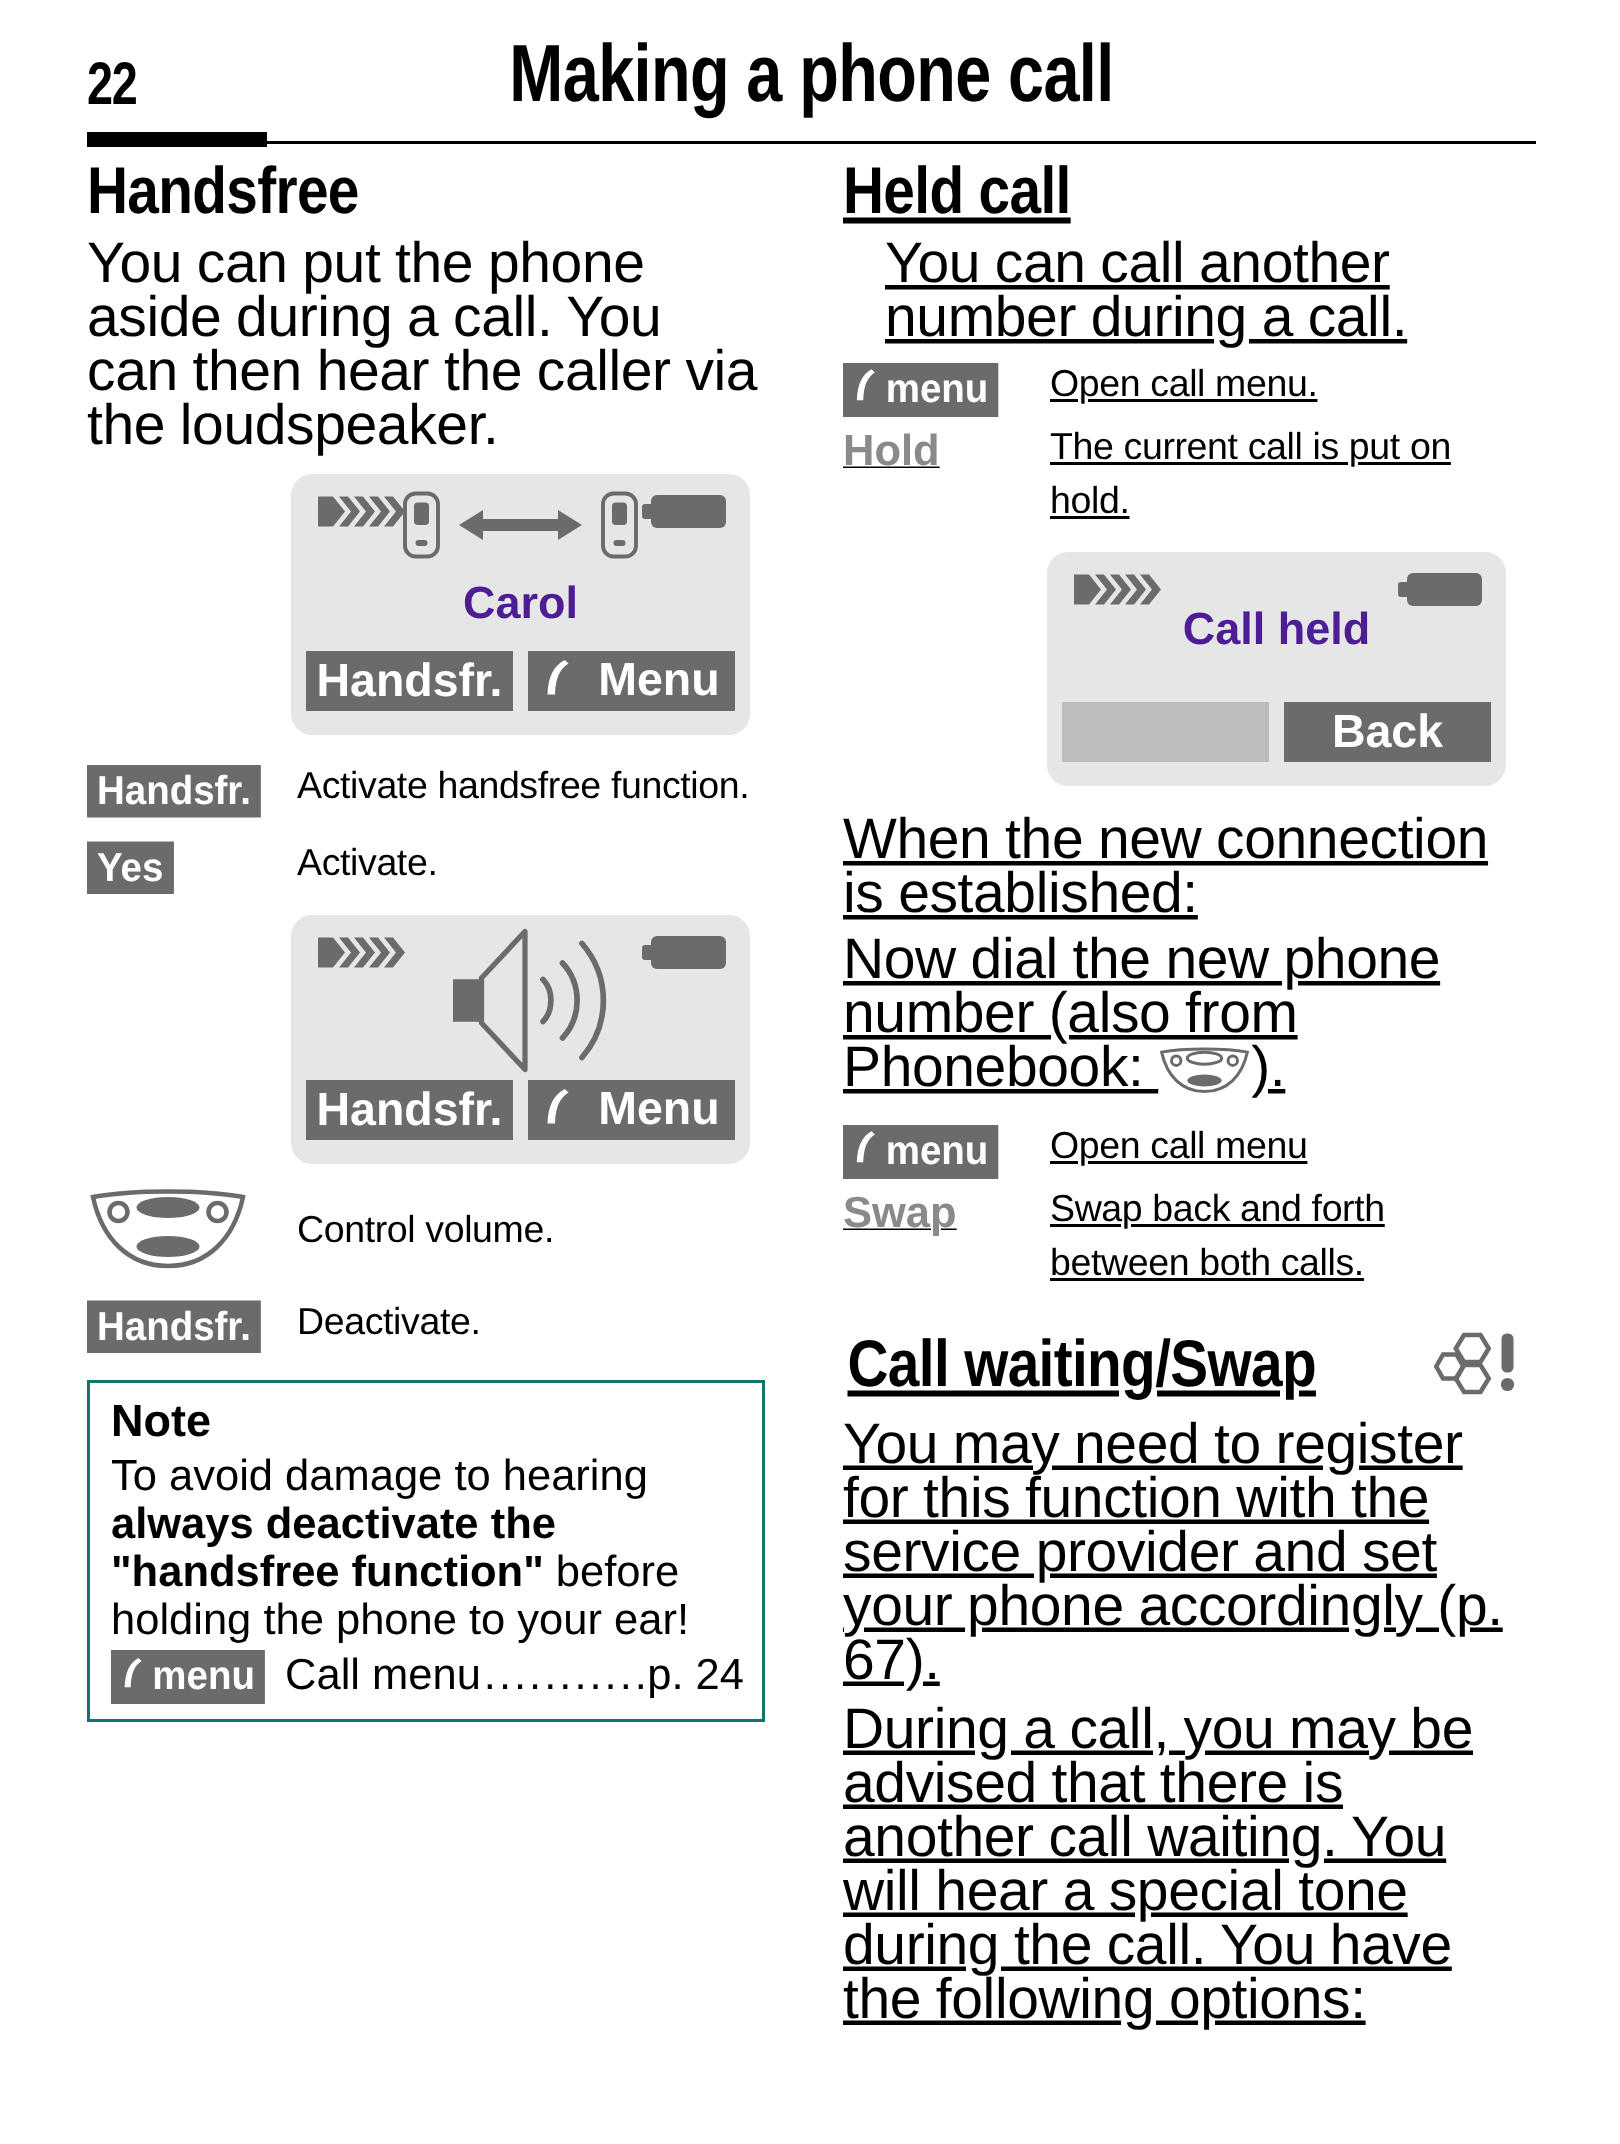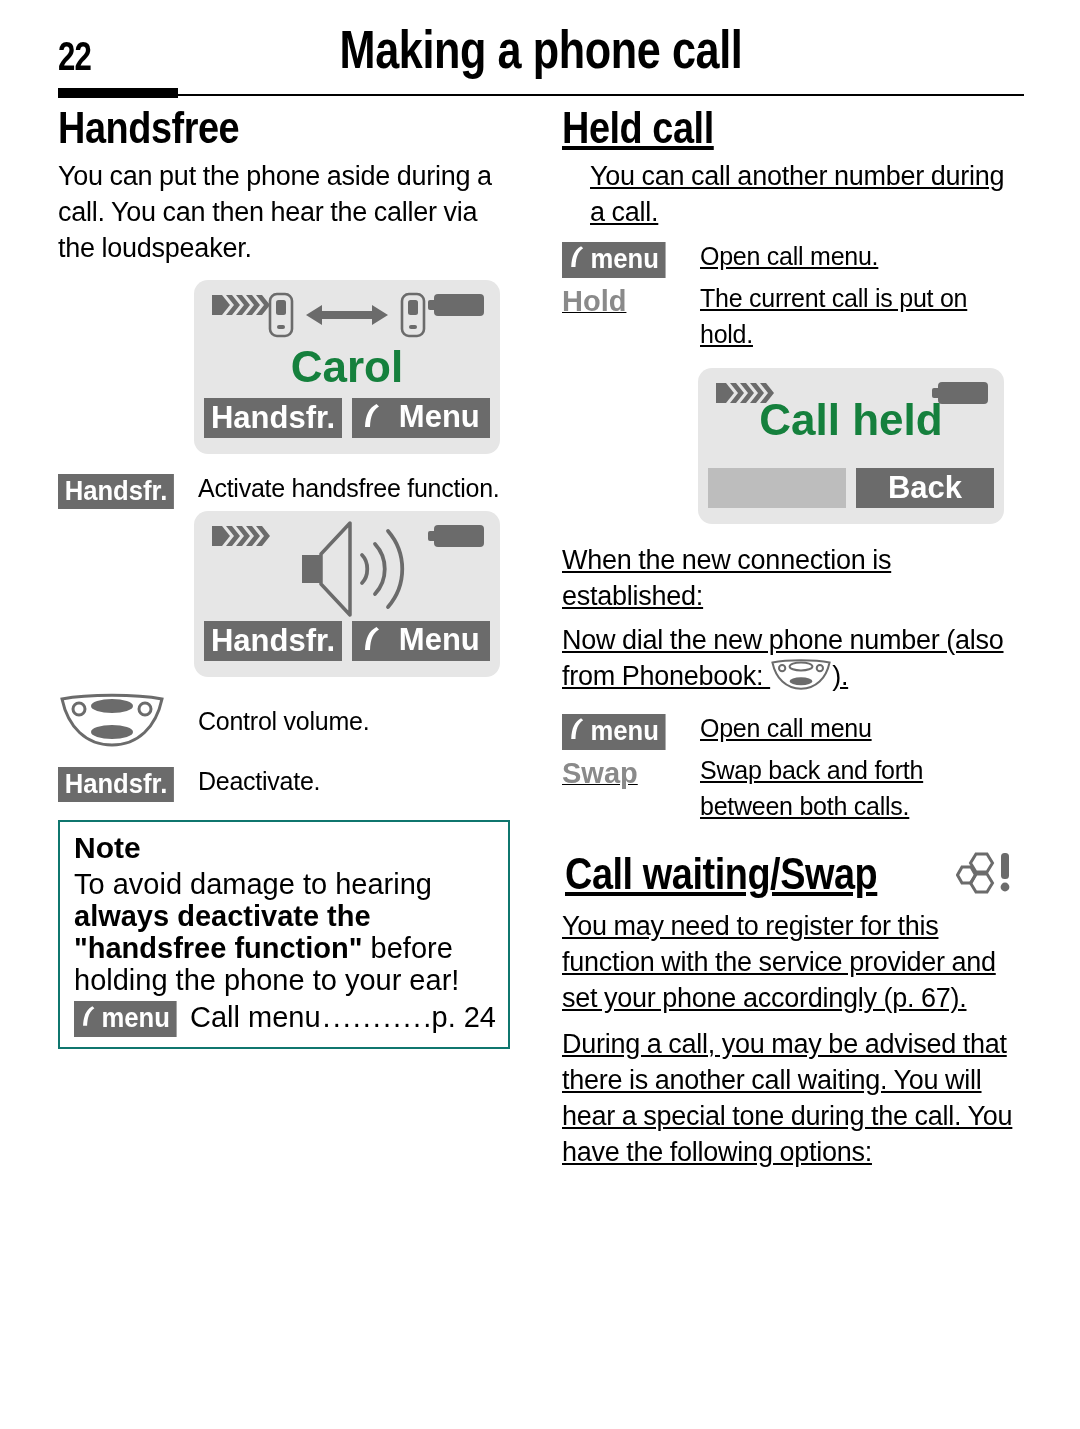--- a/index.html
+++ b/index.html
@@ -35,21 +35,21 @@
 
   h2.sec{
     margin:0 0 6px 0;
     font-weight:bold;font-size:44px;line-height:1.08;letter-spacing:-.5px;
     transform:scaleX(.86);transform-origin:left center;white-space:nowrap;
   }
   .sec-row{display:flex;align-items:center;gap:10px;}
   .sec-row h2.sec{flex:0 0 auto;}
 
   p.body{
-    margin:0 0 6px 0;font-size:27px;line-height:36px;
+    margin:0 0 6px 0;font-size:38px;line-height:36px;
     letter-spacing:-.25px;word-spacing:-.5px;
   }
   p.body.tight{margin-bottom:2px;margin-left:28px;}
 
   
   .chip{
     display:inline-block;background:#6b6b6b;color:#fff;
     font-family:"Liberation Sans Narrow","Liberation Sans",sans-serif;
     font-weight:bold;font-size:27px;line-height:32px;
     padding:1px 7px 2px 7px;white-space:nowrap;vertical-align:-4px;
@@ -87,22 +87,22 @@
   .sk span{
     color:#fff;font-family:"Liberation Sans Narrow","Liberation Sans",sans-serif;
     font-weight:bold;font-size:31px;line-height:31px;white-space:nowrap;
   }
   .sk .hk{margin-right:8px;vertical-align:-2px;}
   .scr-center{
     position:absolute;left:0;right:0;top:0;bottom:58px;
     display:flex;flex-direction:column;align-items:center;justify-content:center;
   }
   .scr-label{
-    color:#15803d;font-family:"Liberation Sans Narrow","Liberation Sans",sans-serif;
-    font-weight:bold;font-size:44px;line-height:34px;
+    color:#4c1d95;font-family:"Liberation Sans Narrow","Liberation Sans",sans-serif;
+    font-weight:bold;font-size:30px;line-height:34px;
   }
 
   
   .note{
     border:2px solid #0f766e;box-sizing:border-box;
     padding:10px 12px 10px 14px;
   }
   .note h3{
     margin:0 0 4px 0;
     font-family:"Liberation Sans Narrow","Liberation Sans",sans-serif;
@@ -195,20 +195,26 @@
         </div>
       </div>
     </div>
 
     <div class="drow">
       <div class="dkey">
         <span class="chip">Handsfr.</span>
       </div>
       <div class="ddesc">Activate handsfree function.</div>
     </div>
+    <div class="drow" style="margin-top:12px;margin-bottom:14px;">
+      <div class="dkey">
+        <span class="chip">Yes</span>
+      </div>
+      <div class="ddesc">Activate.</div>
+    </div>
 
     <div class="screen" style="width:306px;height:166px;margin:0 0 16px 136px;">
       <span class="scr-sig">
         <svg width="62" height="26" viewBox="0 0 62 26">
           <path d="M2 3 L12 3 L20 13 L12 23 L2 23 Z" fill="#6b6b6b"></path>
           <path d="M16 3 L22 3 L30 13 L22 23 L16 23 L24 13 Z" fill="#6b6b6b"></path>
           <path d="M26 3 L32 3 L40 13 L32 23 L26 23 L34 13 Z" fill="#6b6b6b"></path>
           <path d="M36 3 L42 3 L50 13 L42 23 L36 23 L44 13 Z" fill="#6b6b6b"></path>
           <path d="M46 3 L52 3 L60 13 L52 23 L46 23 L54 13 Z" fill="#6b6b6b"></path>
         </svg>

